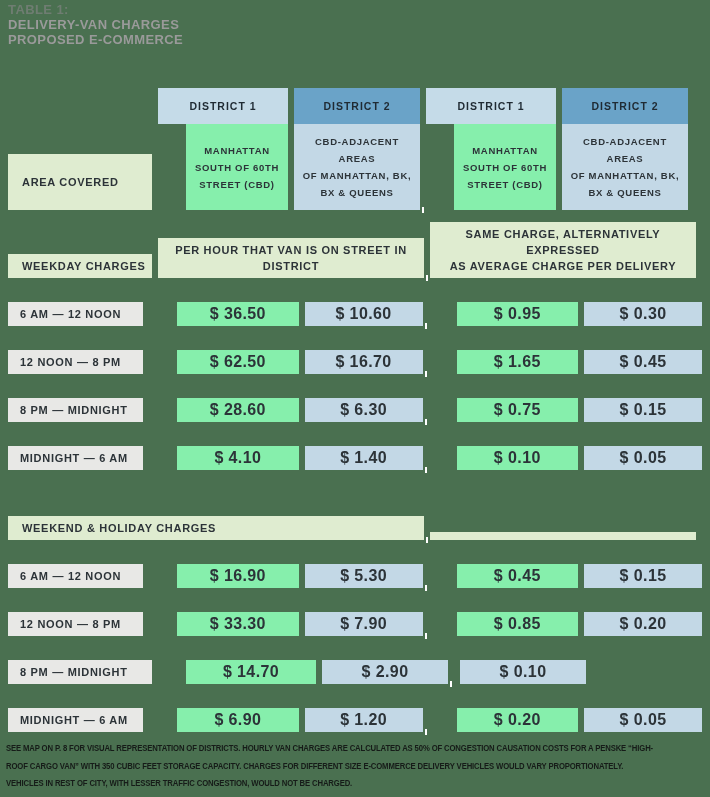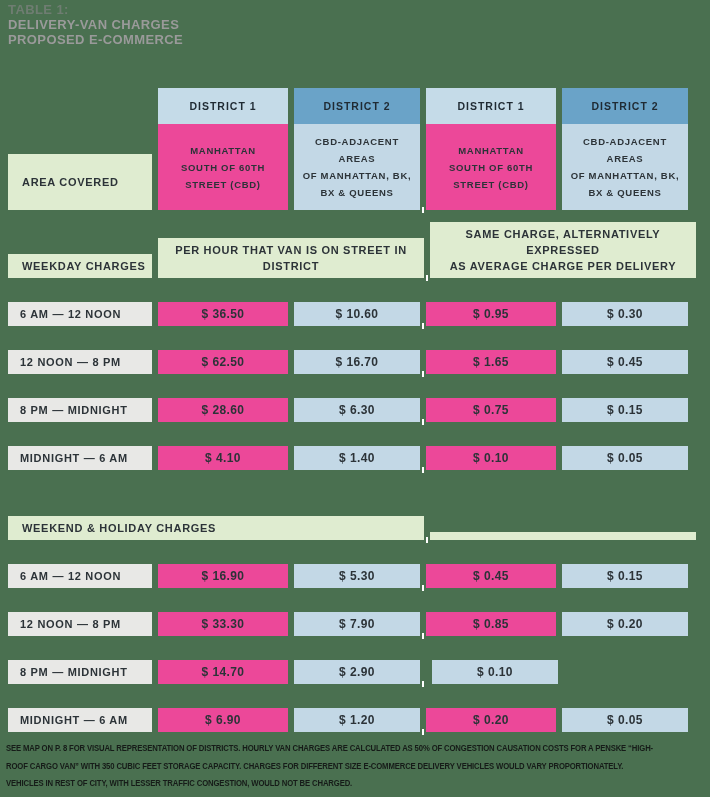--- a/index.html
+++ b/index.html
@@ -73,21 +73,21 @@
     position: absolute;
     left: 2px; top: -3px; bottom: -3px;
     width: 2px;
     background: #ffffff;
   }
 
   
   .bg-green   { background: #dfecd0; }
   .bg-grey    { background: #e8e8e6; padding-left: 12px; }
   .bg-d1head  { background: #c5dbe8; }
-  .bg-d1body  { background: #ec4899; }
+  .bg-d1body  { background: #86efac; margin-left: 28px; }
   .bg-d2head  { background: #6aa3c8; }
   .bg-d2body  { background: #c3d8e6; }
   .bg-none    { background: transparent; }
 
   
   .hdr-col {
     display: flex;
     flex-direction: column;
     box-sizing: border-box;
   }
@@ -117,21 +117,21 @@
     padding: 0 6px;
     box-sizing: border-box;
   }
 
   .row-header   { height: 122px; }
   .row-charges  { height: 48px; }
   .row-data     { height: 42px; }
   .row-section  { height: 64px; }
 
   .val {
-    font-size: 12px;
+    font-size: 16px;
     font-weight: bold;
     letter-spacing: 0.4px;
     color: #2c3338;
   }
 
   .span-wide {
     width: 266px;  
   }
   .span-left-all {
     width: 416px;  

